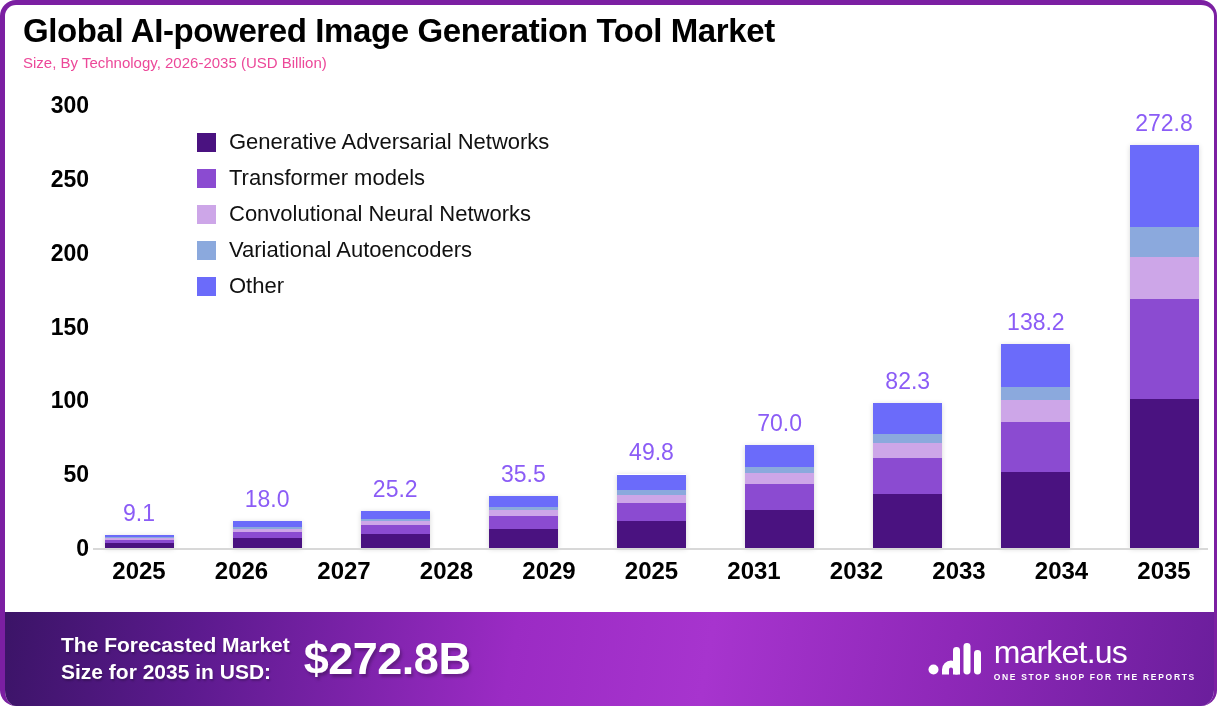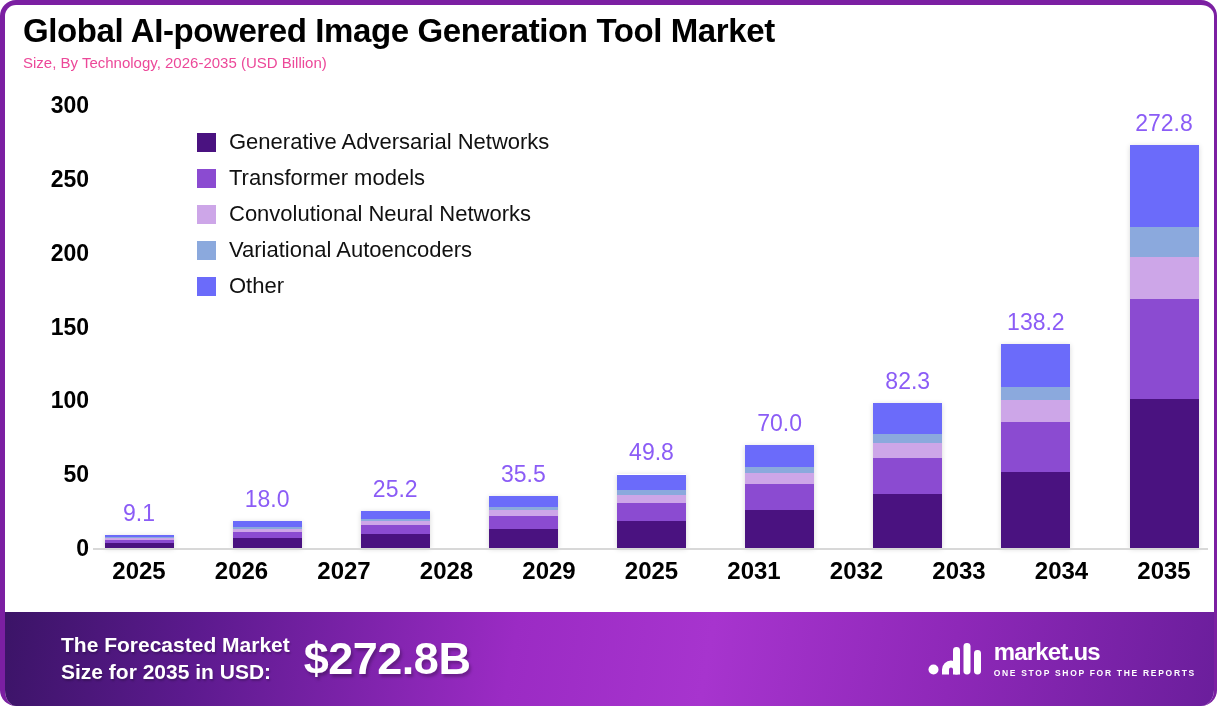--- a/index.html
+++ b/index.html
@@ -206,22 +206,22 @@
     flex: 0 0 auto;
   }
   .logo-text-wrap {
     margin-left: 10px;
     display: flex;
     flex-direction: column;
     justify-content: center;
   }
   .logo-name {
     color: #ffffff;
-    font-size: 24px;
-    font-weight: 700;
+    font-size: 32px;
+    font-weight: 400;
     letter-spacing: -0.8px;
     line-height: 1;
     white-space: nowrap;
   }
   .logo-tagline {
     color: #ffffff;
     font-size: 8.5px;
     font-weight: 700;
     letter-spacing: 1.7px;
     margin-top: 4px;

